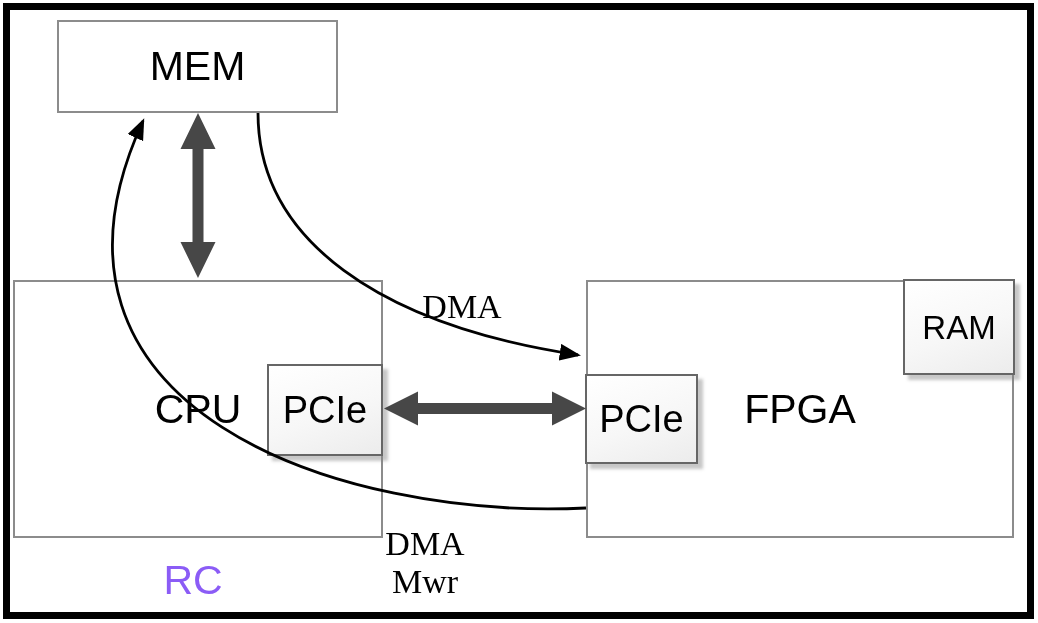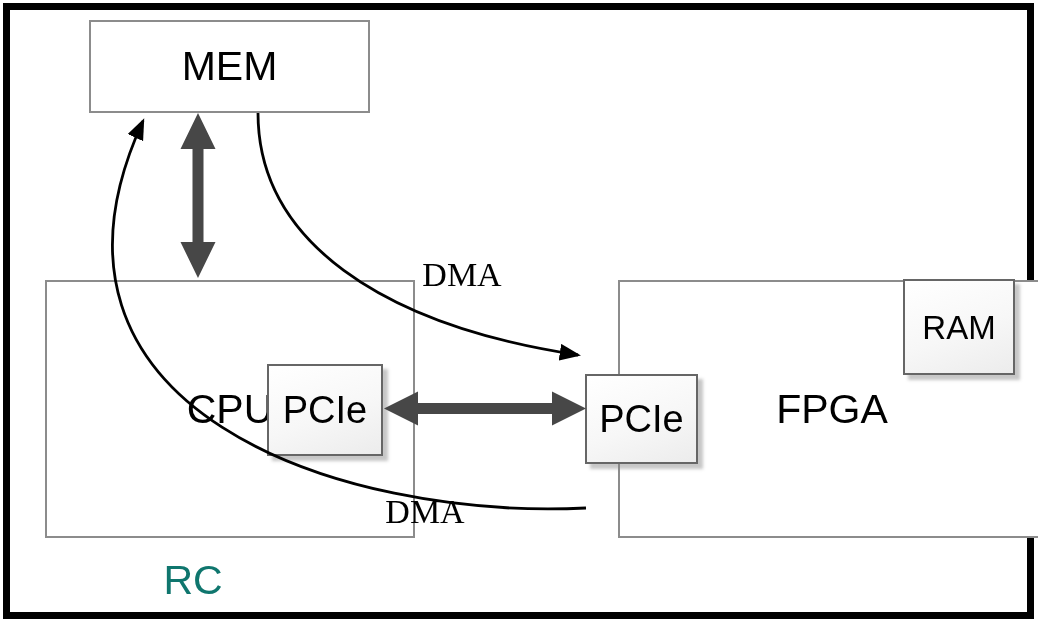--- a/index.html
+++ b/index.html
@@ -21,21 +21,20 @@
     border: 7px solid #000000;
   }
   .box {
     position: absolute;
     box-sizing: border-box;
     background: #ffffff;
     border: 2px solid #8c8c8c;
     display: flex;
     align-items: center;
     justify-content: center;
-    margin-left: 32px;
   }
   .box .label {
     color: #000000;
     font-size: 41px;
     line-height: 1;
     letter-spacing: 0px;
   }
   .box-mem  { left: 57px;  top: 20px;  width: 281px; height: 93px; }
   .box-cpu  { left: 13px;  top: 280px; width: 370px; height: 258px; }
   .box-fpga { left: 586px; top: 280px; width: 428px; height: 258px; }
@@ -67,30 +66,31 @@
 
   .flow-label {
     position: absolute;
     z-index: 4;
     font-family: "Liberation Serif", serif;
     font-size: 34px;
     line-height: 38px;
     color: #000000;
     text-align: center;
     width: 150px;
+    margin-top: 32px;
   }
   .flow-label-mrd { left: 387px; top: 256px; }
   .flow-label-mwr { left: 350px; top: 493px; }
 
   .caption {
     position: absolute;
     z-index: 4;
     font-size: 41px;
     line-height: 1;
-    color: #0f766e;
+    color: #8b5cf6;
     text-align: center;
     width: 120px;
   }
   .caption-rc { left: 133px; top: 560px; }
   .caption-ep { left: 740px; top: 560px; }
 </style>
 </head>
 <body>
 
 <div id="stage">
@@ -136,17 +136,18 @@
 
     <path d="M 586 508 C 340 520, 10 410, 143 121" fill="none" stroke="#000000" stroke-width="2.8" marker-end="url(#head)"></path>
   </svg>
 
   <div class="flow-label flow-label-mrd">
     <div>DMA</div>
   </div>
 
   <div class="flow-label flow-label-mwr">
     <div>DMA</div>
+    <div>Mwr</div>
   </div>
 
   <div class="caption caption-rc">RC</div>
 
 </div>
 
 </body></html>

